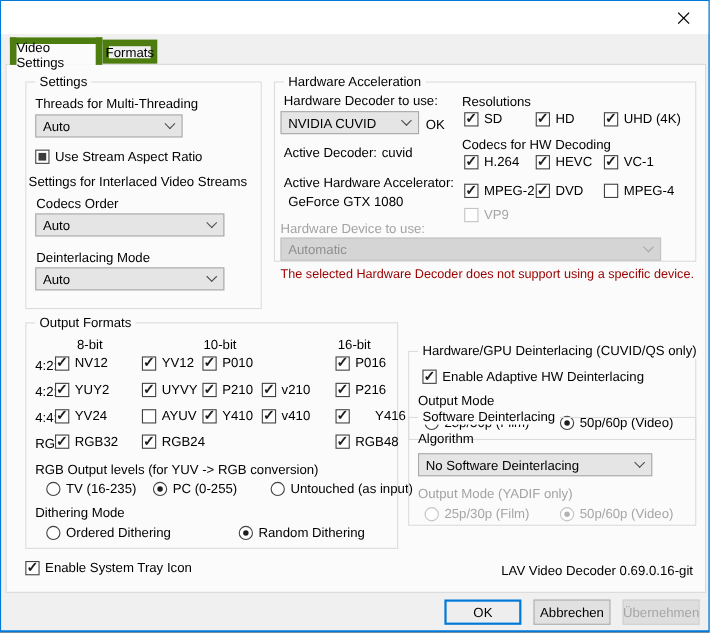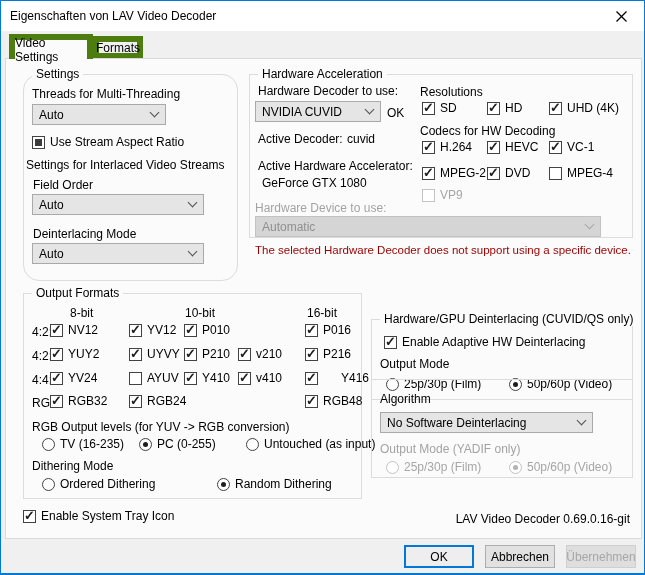--- a/index.html
+++ b/index.html
@@ -47,47 +47,46 @@
          display:flex; align-items:center; justify-content:center; }
   .btn.default { border:2px solid #0078d7; background:#eeeeee; }
   .btn.disabled { background:#dedede; border-color:#cfcfcf; color:#a6a6a6; }
 </style>
 </head>
 <body>
 
 <div class="win">
 
   <div class="titlebar">
-    <span class="title">Eigenschaften von LAV Video Decoder</span>
     <div class="closebtn">
       <svg width="11" height="11" viewBox="0 0 11 11">
         <line x1="0.5" y1="0.5" x2="10.5" y2="10.5" stroke="#000" stroke-width="1.2"></line>
         <line x1="10.5" y1="0.5" x2="0.5" y2="10.5" stroke="#000" stroke-width="1.2"></line>
       </svg>
     </div>
   </div>
 
   <div class="tab active" style="left:8px; top:33px; width:84px; height:25px;">Video Settings</div>
   <div class="tab" style="left:92px; top:35px; width:50px; height:23px;">Formats</div>
 
   <div class="page"></div>
 
-  <div class="grp" style="left:22px; top:73px; width:215px; height:207px;border-radius:16px;">
+  <div class="grp" style="left:22px; top:73px; width:215px; height:207px;">
     <span class="legend">Settings</span>
     <span class="lbl" style="left:8px; top:12px;">Threads for Multi-Threading</span>
     <div class="combo" style="left:8px; top:29px; width:134px;">
       <span>Auto</span>
       <span class="chev"></span>
     </div>
     <label class="ctl" style="left:8px; top:60px;">
       <span class="cb ind on"></span>
       <span>Use Stream Aspect Ratio</span>
     </label>
     <span class="lbl" style="left:2px; top:83px;">Settings for Interlaced Video Streams</span>
-    <span class="lbl" style="left:9px; top:103px;">Field Order</span>
+    <span class="lbl" style="left:9px; top:103px;">Codecs Order</span>
     <div class="combo" style="left:8px; top:119px; width:172px;">
       <span>Auto</span>
       <span class="chev"></span>
     </div>
     <span class="lbl" style="left:9px; top:152px;">Deinterlacing Mode</span>
     <div class="combo" style="left:8px; top:168px; width:172px;">
       <span>Auto</span>
       <span class="chev"></span>
     </div>
   </div>
@@ -274,20 +273,21 @@
       <span class="rd"></span>
       <span>25p/30p (Film)</span>
     </label>
     <label class="ctl" style="left:137px; top:57px;">
       <span class="rd on"></span>
       <span>50p/60p (Video)</span>
     </label>
   </div>
 
   <div class="grp" style="left:370px; top:378px; width:262px; height:99px;">
+    <span class="legend">Software Deinterlacing</span>
     <span class="lbl" style="left:8px; top:12px;">Algorithm</span>
     <div class="combo" style="left:8px; top:32px; width:213px;">
       <span>No Software Deinterlacing</span>
       <span class="chev"></span>
     </div>
     <span class="lbl dim" style="left:8px; top:62px;">Output Mode (YADIF only)</span>
     <label class="ctl dis" style="left:14px; top:80px;">
       <span class="rd"></span>
       <span>25p/30p (Film)</span>
     </label>

